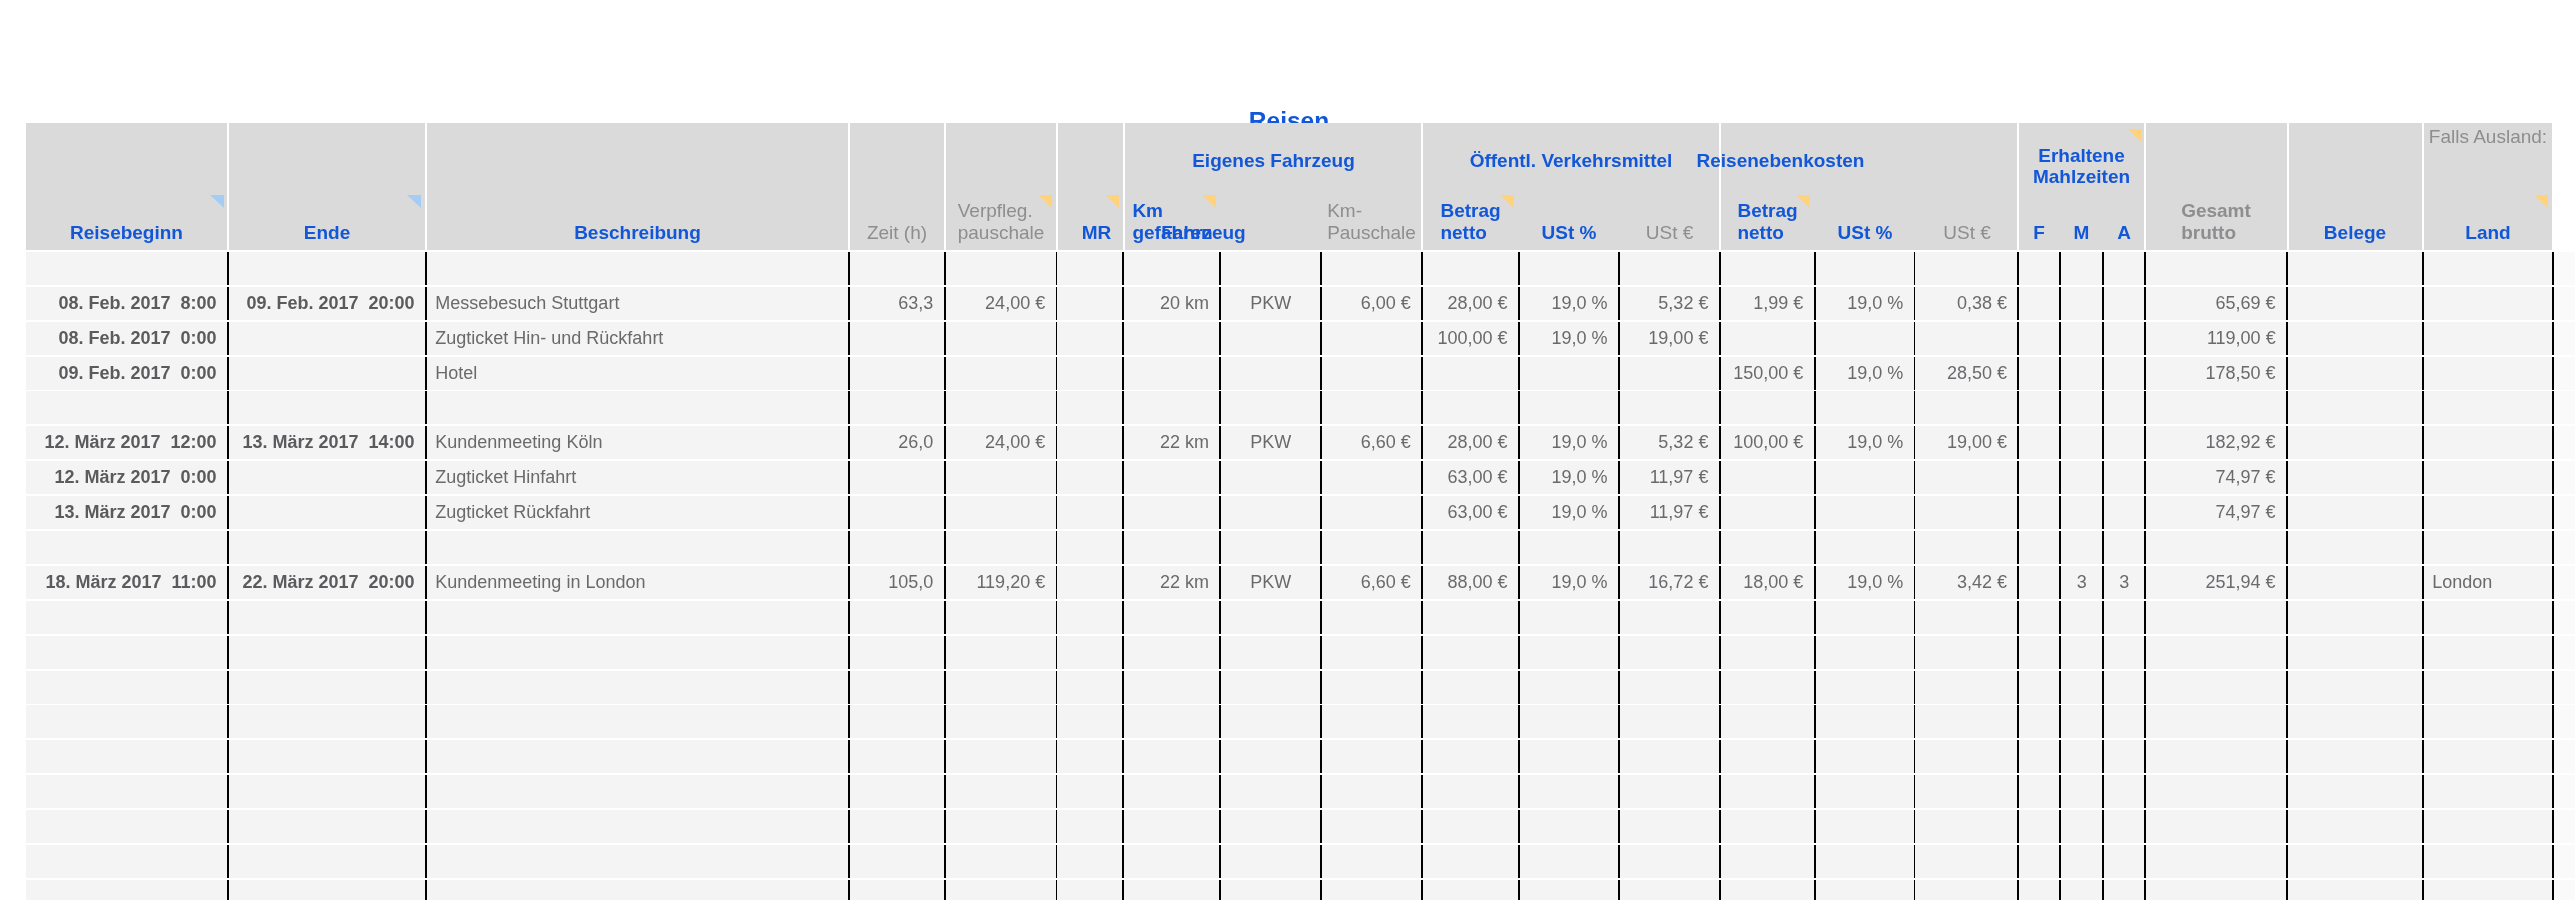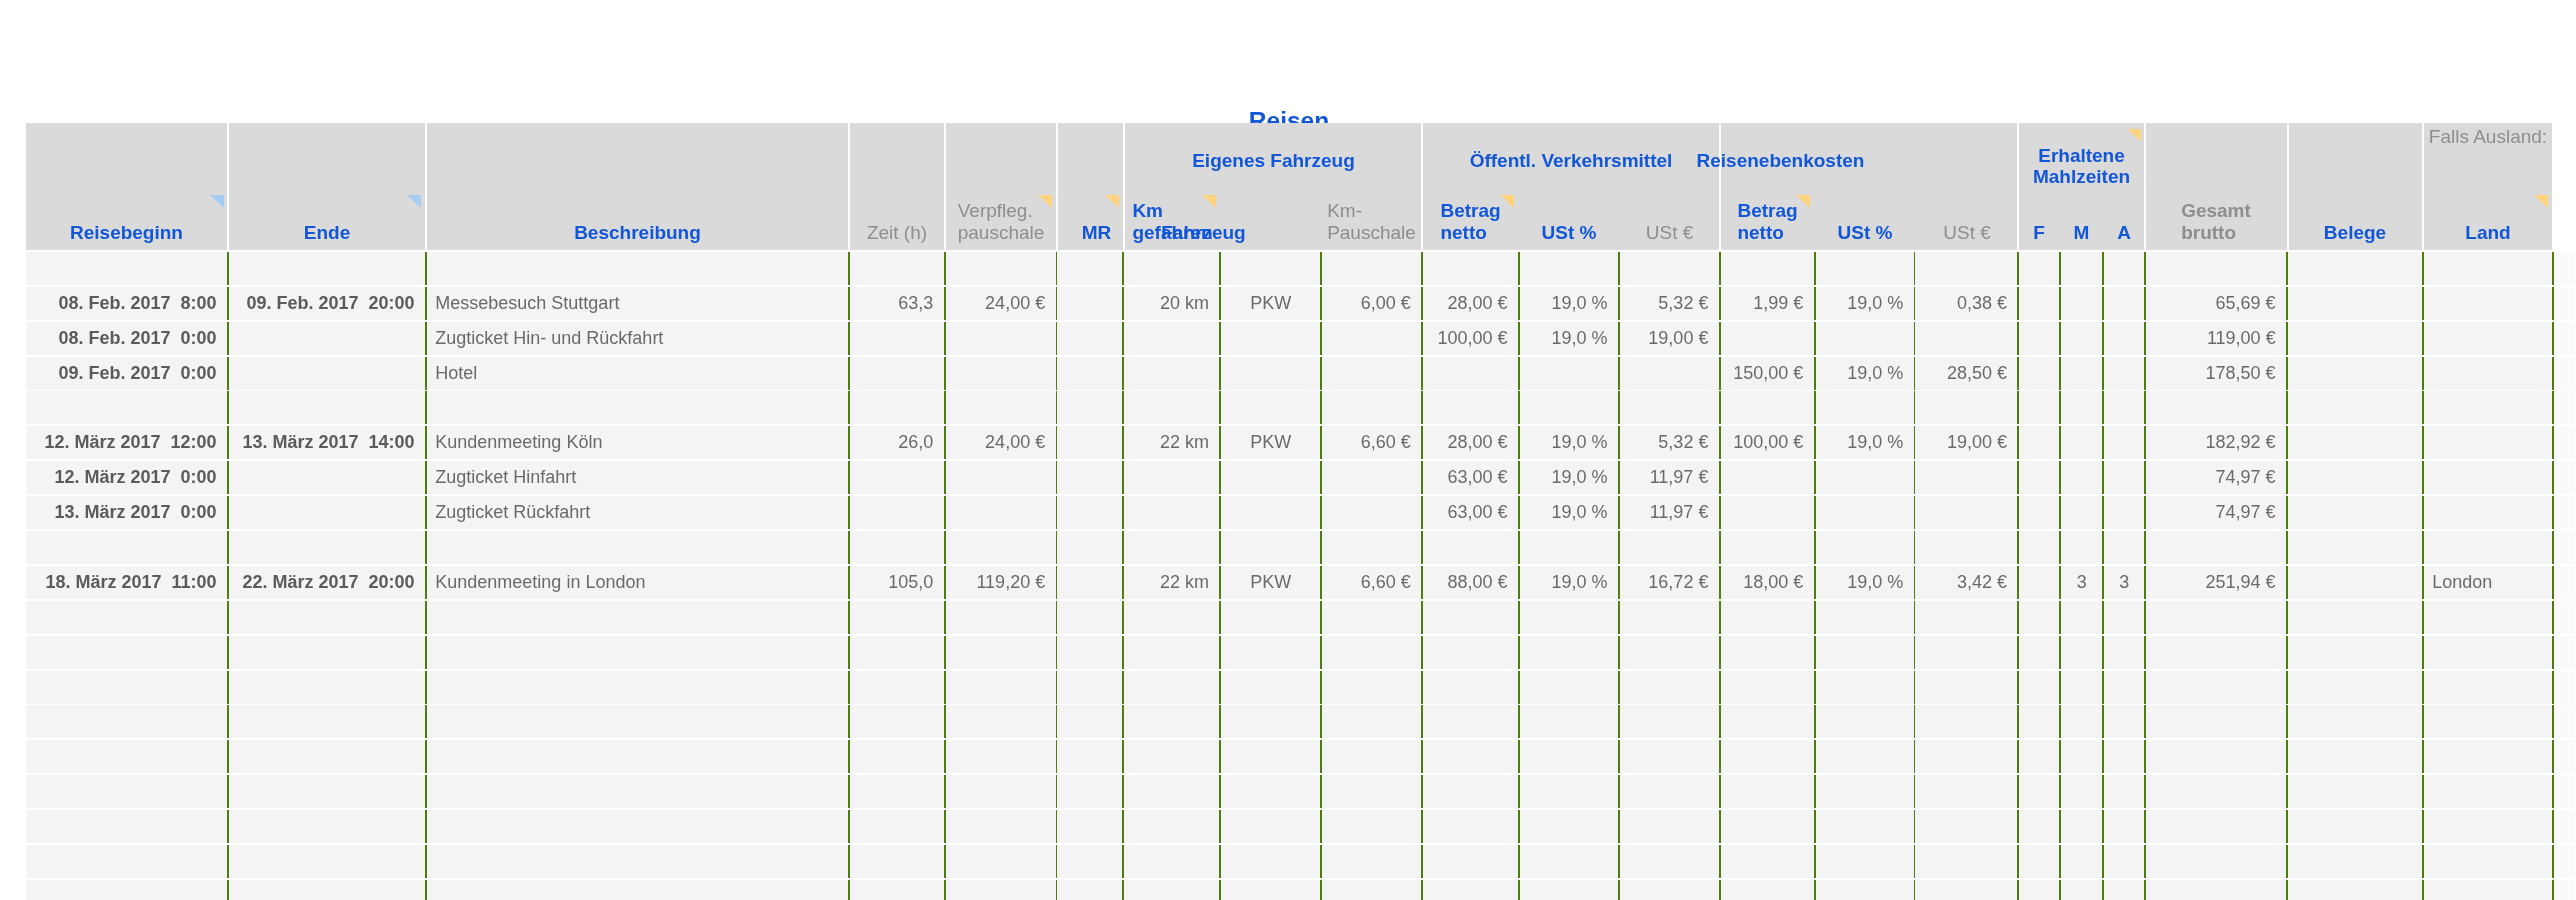--- a/index.html
+++ b/index.html
@@ -43,21 +43,21 @@
     position:absolute;width:14px;height:13px;z-index:4;
     clip-path:polygon(0 0,100% 0,100% 100%);
   }
   .marker.yellow{background:#ffd27e;}
   .marker.blue{background:#a5cdf3;}
   
   .rows{margin-top:1.9px;}
   .row{
     display:grid;
     grid-template-columns:201px 196px 421px 94px 110px 65px 95px 99px 99px 95px 98px 99px 93px 98px 102px 40px 41px 40px 140px 134px 128px 21px;
-    column-gap:1.9px;height:33px;margin-bottom:1.9px;background:#4d7c0f;
+    column-gap:1.9px;height:33px;margin-bottom:1.9px;background:#000000;
   }
   .cell{
     background:var(--row-bg);
     display:flex;align-items:center;
     font-size:18px;color:var(--data-txt);
     white-space:pre;overflow:hidden;box-sizing:border-box;
   }
   .cell.al{justify-content:flex-start;padding-left:8.5px;}
   .cell.ar{justify-content:flex-end;padding-right:10.4px;}
   .cell.ac{justify-content:center;}

